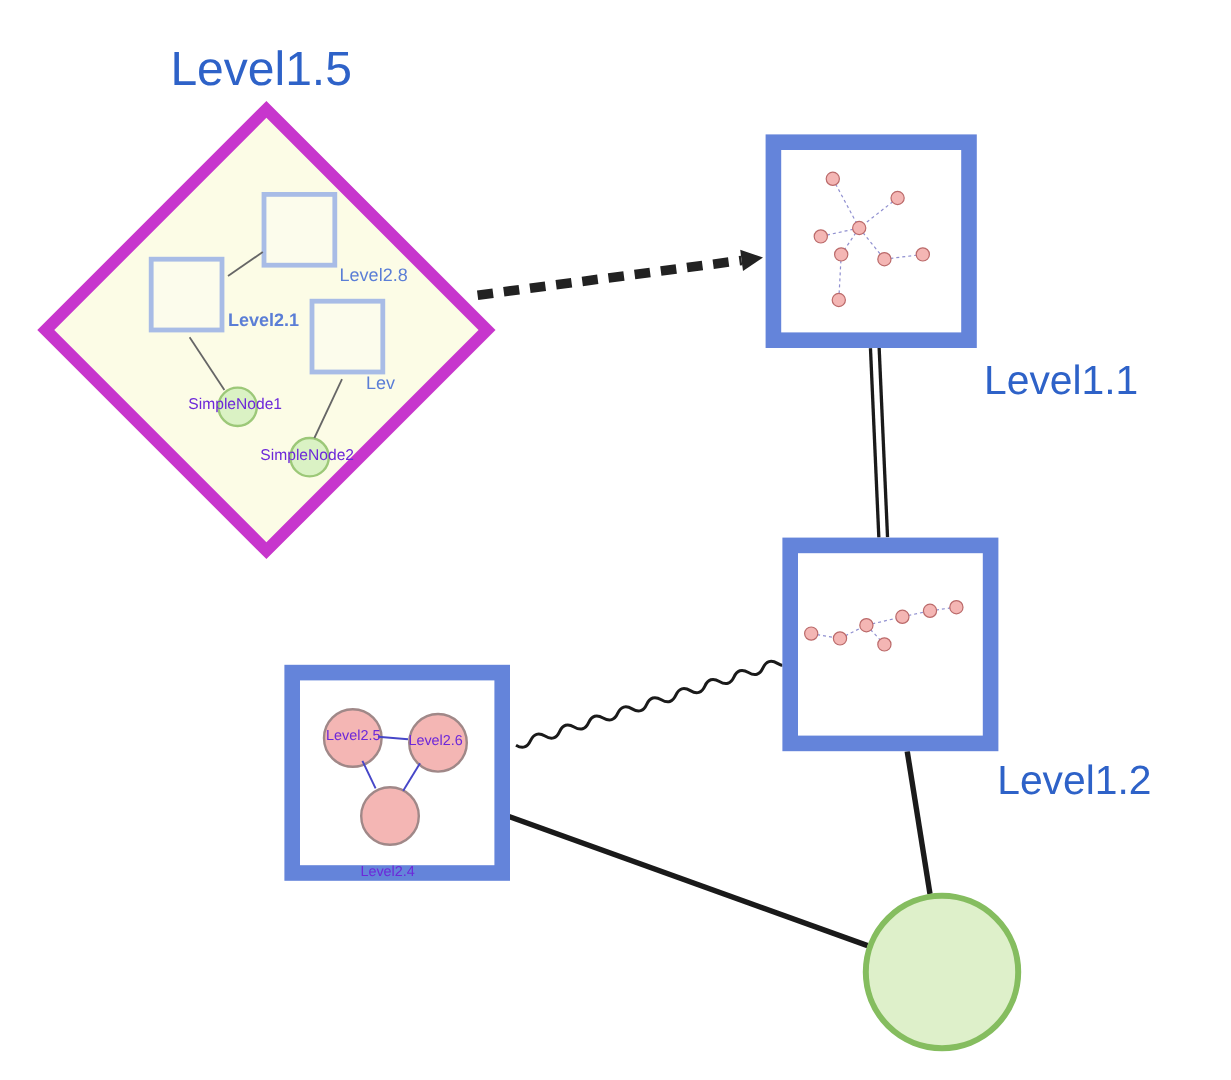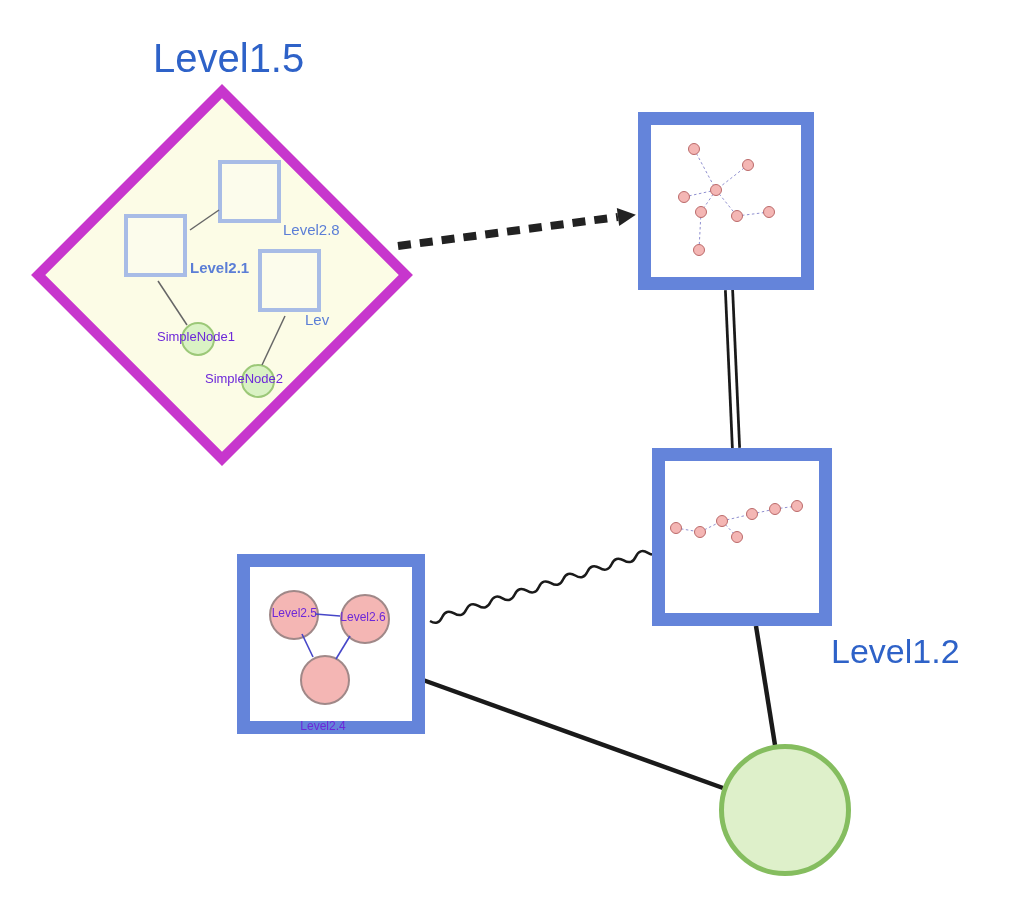--- a/index.html
+++ b/index.html
@@ -29,36 +29,37 @@
       <path fill="none" stroke="#222222" stroke-width="8" d="M 398 246 L 618 217" stroke-dasharray="13 9"></path>
       <polygon points="635.8456246379369,214.6476222068174 619.1761888965913,225.92281231896845 616.8238111034087,208.07718768103155" fill="#222222"></polygon>
       <path fill="none" stroke="#1a1a1a" stroke-width="10" d="M 729 290 L 736 448"></path>
       <path d="M 729 290 L 736 448" fill="none" stroke="#ffffff" stroke-width="4.5"></path>
       <path fill="none" stroke="#1a1a1a" stroke-width="2.5" d="M 430 621 Q 438.1 625.8 442.1 617.2 Q 446.1 608.6 454.2 613.4 Q 462.4 618.2 466.3 609.6 Q 470.3 601.1 478.4 605.8 Q 486.6 610.6 490.5 602.1 Q 494.5 593.5 502.6 598.3 Q 510.8 603.0 514.7 594.5 Q 518.7 585.9 526.8 590.7 Q 535.0 595.5 538.9 586.9 Q 542.9 578.3 551.1 583.1 Q 559.2 587.9 563.2 579.3 Q 567.1 570.7 575.3 575.5 Q 583.4 580.3 587.4 571.7 Q 591.3 563.2 599.5 567.9 Q 607.6 572.7 611.6 564.2 Q 615.5 555.6 623.7 560.4 Q 631.8 565.2 635.8 556.6 Q 639.8 548.0 647.9 552.8 Q 656.0 557.6 660.0 549.0"></path>
       <path fill="none" stroke="#1a1a1a" stroke-width="4.5" d="M 423 680 L 723 788"></path>
       <path fill="none" stroke="#1a1a1a" stroke-width="4.5" d="M 756 626 L 775 745"></path>
     </svg>
 
   <div class="diamond"></div>
-  <div class="big-label" style="left:142px;top:36px;font-size:40px;margin-left:11px;">Level1.5</div>
+  <div class="big-label" style="left:142px;top:36px;font-size:40px;">Level1.5</div>
 
   <div class="inner-square" style="left:218px;top:160px;width:55px;height:55px;"></div>
   <div class="inner-square" style="left:124px;top:214px;width:55px;height:55px;"></div>
   <div class="inner-square" style="left:258px;top:249px;width:55px;height:55px;"></div>
 
   <div class="small-blue-label" style="left:283px;top:221px;">Level2.8</div>
   <div class="small-blue-label" style="left:190px;top:259px;font-weight:bold;">Level2.1</div>
   <div class="small-blue-label" style="left:305px;top:311px;">Lev</div>
 
   <div class="circle" style="left:181px;top:322px;width:30px;height:30px;background:#daf2c4;border:2px solid #9cc878;"></div>
   <div class="circle" style="left:241px;top:364px;width:30px;height:30px;background:#daf2c4;border:2px solid #9cc878;"></div>
   <div class="node-label" style="left:146px;top:329px;width:100px;font-size:13px;">SimpleNode1</div>
-  <div class="node-label" style="left:194px;top:371px;width:100px;font-size:13px;">SimpleNode2</div>
+  <div class="node-label" style="left:206px;top:371px;width:100px;font-size:13px;">SimpleNode2</div>
 
   <div class="group-square" style="left:638px;top:112px;width:150px;height:152px;"></div>
+  <div class="big-label" style="left:820px;top:298px;">Level1.1</div>
 
   <div class="group-square" style="left:652px;top:448px;width:154px;height:152px;"></div>
   <div class="big-label" style="left:831px;top:632px;">Level1.2</div>
 
   <div class="group-square" style="left:237px;top:554px;width:162px;height:154px;"></div>
 
   <div class="circle" style="left:269px;top:590px;width:46px;height:46px;background:#f4b6b4;border:2px solid #a08888;"></div>
   <div class="circle" style="left:340px;top:594px;width:46px;height:46px;background:#f4b6b4;border:2px solid #a08888;"></div>
   <div class="circle" style="left:300px;top:655px;width:46px;height:46px;background:#f4b6b4;border:2px solid #a08888;"></div>
   <div class="node-label" style="left:267px;top:606px;width:50px;font-size:12px;text-align:right;">Level2.5</div>

